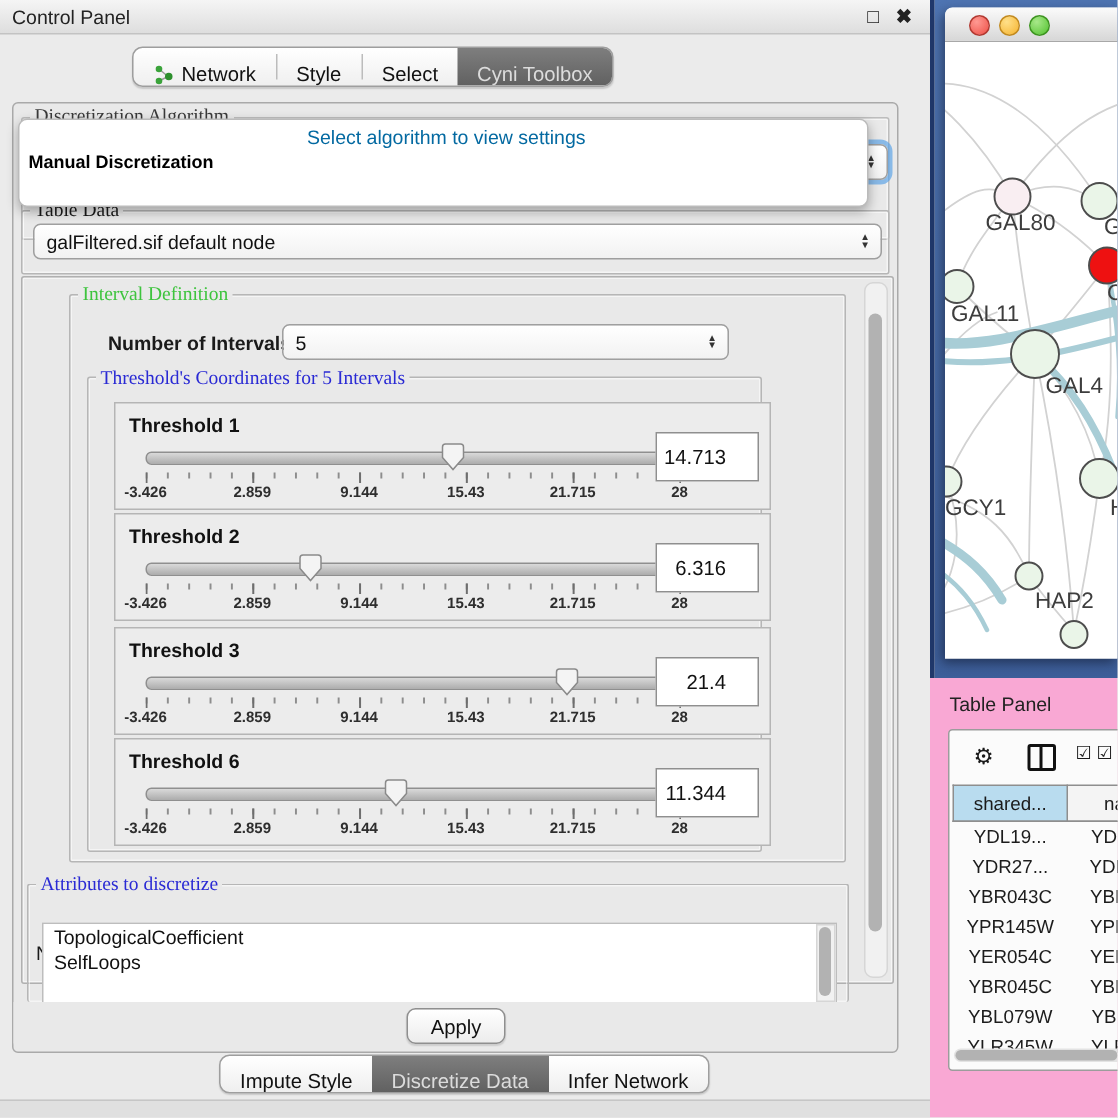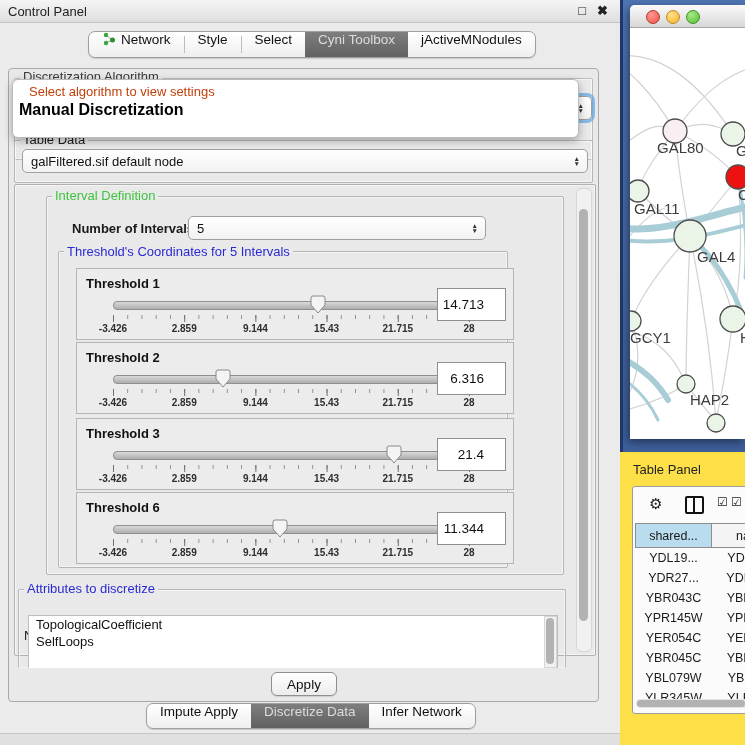--- a/index.html
+++ b/index.html
@@ -9,51 +9,51 @@
 
   
   #left-window{left:0;top:0;width:620px;height:589px;background:#ebebeb;}
   #titlebar{left:0;top:0;width:620px;height:22px;background:linear-gradient(#f5f5f5,#dedede);
             border-bottom:1px solid #c3c3c3;}
   #titlebar .t{position:absolute;left:8px;top:4px;font-size:13px;color:#222;}
   .tb-ico{position:absolute;top:3px;font-weight:bold;color:#222;font-size:13px;cursor:default}
 
   .seg-bar{height:25px;background:linear-gradient(#ffffff,#efefef);border:1px solid #9e9e9e;
            border-radius:7px;display:flex;align-items:stretch;overflow:hidden;box-shadow:0 1px 1px rgba(0,0,0,.15)}
-  .seg{display:flex;align-items:flex-start;padding:0 13px;font-size:13.5px;color:#111;white-space:nowrap;cursor:default}
+  .seg{display:flex;align-items:flex-end;padding:0 13px;font-size:13.5px;color:#111;white-space:nowrap;cursor:default}
   .seg.sel{background:linear-gradient(#7e7e7e,#616161);color:#dcdcdc;}
   .seg-sep{width:1px;background:#bcbcbc;margin:4px 0}
 
   #outer-panel{left:8px;top:68px;width:589px;height:632px;background:#e9e9e9;
                border:1px solid #a9a9a9;border-radius:4px;}
 
   .grp{border:1px solid #b6b6b6;border-radius:2px;box-shadow:inset 0 0 0 1px rgba(255,255,255,.55)}
-  .grp-label{position:absolute;padding:0 3px;background:#e9e9e9;font-size:13px;line-height:14px;}
+  .grp-label{position:absolute;padding:0 3px;background:#e9e9e9;font-size:13px;line-height:14px;font-family:Liberation Serif, serif;}
 
   .combo{background:linear-gradient(#ffffff,#f2f2f2);border:1px solid #9f9f9f;border-radius:5px;
          display:flex;align-items:center;padding:0 8px;font-size:13px;color:#111;position:absolute;cursor:default}
   .combo .spin{position:absolute;right:7px;top:50%;transform:translateY(-50%);display:flex;flex-direction:column;
                line-height:5px;font-size:6.5px;color:#333}
   .combo.focus{box-shadow:0 0 0 3px rgba(85,160,230,.65)}
 
   
   #algo-popup{left:12px;top:79px;width:565px;height:57px;background:#fff;border:1px solid #bbb;
               border-radius:6px;box-shadow:0 3px 8px rgba(0,0,0,.3);z-index:50;}
-  #algo-popup .ph{position:absolute;left:16px;right:0;top:4px;color:#c2410c;font-size:13px}
-  #algo-popup .opt{position:absolute;left:6px;font-size:16px;color:#000;white-space:nowrap;cursor:default}
+  #algo-popup .ph{position:absolute;left:4px;right:0;top:4px;text-align:center;color:#0369a1;font-size:13px}
+  #algo-popup .opt{position:absolute;left:6px;font-size:12px;color:#000;white-space:nowrap;cursor:default}
 
   
   .vsb-track{background:#f1f1f1;border:1px solid #d6d6d6;border-radius:6px}
   .sb-thumb{background:#b2b2b2;border-radius:5px}
 
   
   .th-panel{position:absolute;left:17px;width:436px;height:70px;background:#ececec;
             border:1px solid #b5b5b5;}
   .th-label{position:absolute;left:9px;top:7px;font-weight:bold;font-size:13px;color:#111}
-  .slider{position:absolute;left:36px;top:28px;width:356px;height:36px}
+  .slider{position:absolute;left:20px;top:28px;width:356px;height:36px}
   .track{position:absolute;left:0;top:4px;width:100%;height:7px;border-radius:4px;
          background:linear-gradient(#d9d9d9,#aeaeae);border:1px solid #8f8f8f}
   .thumb{position:absolute;top:-2px;width:16px;height:19px;margin-left:-8px;cursor:pointer}
   .ticks-minor{position:absolute;left:0;top:18px;width:100%;height:4px;
         background-image:linear-gradient(90deg,#8d8d8d 1px,transparent 1px);background-size:4% 100%;}
   .ticks-major{position:absolute;left:0;top:18px;width:100%;height:7px;
         background-image:linear-gradient(90deg,#6e6e6e 1px,transparent 1px);background-size:20% 100%;
         border-right:1px solid #6e6e6e}
   .ticklabels{position:absolute;left:0;top:26px;width:100%;height:11px;font-size:10px;font-weight:bold;color:#2e2e2e}
   .ticklabels span{position:absolute;transform:translateX(-50%);white-space:nowrap}
@@ -76,21 +76,21 @@
   #net-window{left:10px;top:5px;width:115px;height:434px;background:#fff;border-radius:5px 0 0 0;
               box-shadow:-2px 3px 8px rgba(0,0,10,.45)}
   #net-titlebar{position:absolute;left:0;top:0;width:100%;height:22px;border-radius:5px 0 0 0;
                 background:linear-gradient(#fbfbfb,#d7d7d7);border-bottom:1px solid #a8a8a8}
   .light{position:absolute;top:5px;width:12px;height:12px;border-radius:50%;cursor:pointer}
   #net-canvas{position:absolute;left:0;top:23px;width:115px;height:411px;overflow:hidden;background:#fff}
   .nlabel{font-size:15px;fill:#3d3d3d}
   .edge{fill:none;stroke:#d2d2d2;stroke-width:1.2}
   .tedge{fill:none;stroke:#a8cdd6;stroke-linecap:round}
 
-  #table-panel-sec{left:0;top:452px;width:125px;height:293px;background:#fde047}
+  #table-panel-sec{left:0;top:452px;width:125px;height:293px;background:#f9a8d4}
   #table-panel-sec .cap{position:absolute;left:13px;top:10px;font-size:13px;color:#222}
   #tp-inner{position:absolute;left:12px;top:34px;width:130px;height:226px;background:#fbfbfb;
             border:1px solid #9c9c9c;border-radius:3px;overflow:hidden}
   .tp-ico{position:absolute;top:8px;font-size:15px;color:#1a1a1a;cursor:pointer}
   .col-ico{position:absolute;top:9px;width:15px;height:14px;border:2px solid #111;border-radius:2px;cursor:pointer}
   .col-ico:after{content:"";position:absolute;left:6px;top:0;width:2px;height:14px;background:#111}
   #node-table{position:absolute;left:2px;top:36px;width:140px;border-collapse:collapse;font-size:12.5px}
   #node-table th{height:21px;border:1px solid #8e8e8e;font-weight:normal;text-align:center}
   #node-table th.c1{background:#b9dcef;width:73px}
   #node-table th.c2{background:#f4f4f4}
@@ -124,23 +124,20 @@
       <div class="seg-sep"></div>
       <div class="seg">
           <span>Style</span>
         </div>
       <div class="seg-sep"></div>
       <div class="seg">
           <span>Select</span>
         </div>
       <div class="seg sel">
           <span>Cyni Toolbox</span>
-        </div>
-      <div class="seg">
-          <span>jActiveMNodules</span>
         </div>
     </div>
   </div>
 
   <div id="outer-panel" class="abs"></div>
 
   <div class="abs grp" style="left:14px;top:78px;width:577px;height:80px;border-color:#bdbdbd"></div>
   <span class="grp-label" style="left:20px;top:70px;color:#3a3a3a">Discretization Algorithm</span>
   <div class="combo focus" style="left:22px;top:96px;width:552px;height:22px">
     <span class="spin">
@@ -288,21 +285,21 @@
     <div class="sb-thumb abs" style="left:1px;top:1px;width:8px;height:46px"></div>
   </div>
 
   <div class="abs" style="left:9px;top:668px;width:587px;height:31px;background:#e9e9e9;border-radius:0 0 4px 4px">
     <div class="btn abs" style="left:262px;top:4px;width:64px;height:22px">Apply</div>
   </div>
 
   <div class="abs" style="left:146px;top:703px">
     <div class="seg-bar" style="height:24px">
       <div class="seg">
-          <span>Impute Apply</span>
+          <span>Impute Style</span>
         </div>
       <div class="seg sel">
           <span>Discretize Data</span>
         </div>
       <div class="seg">
           <span>Infer Network</span>
         </div>
     </div>
   </div>
 

